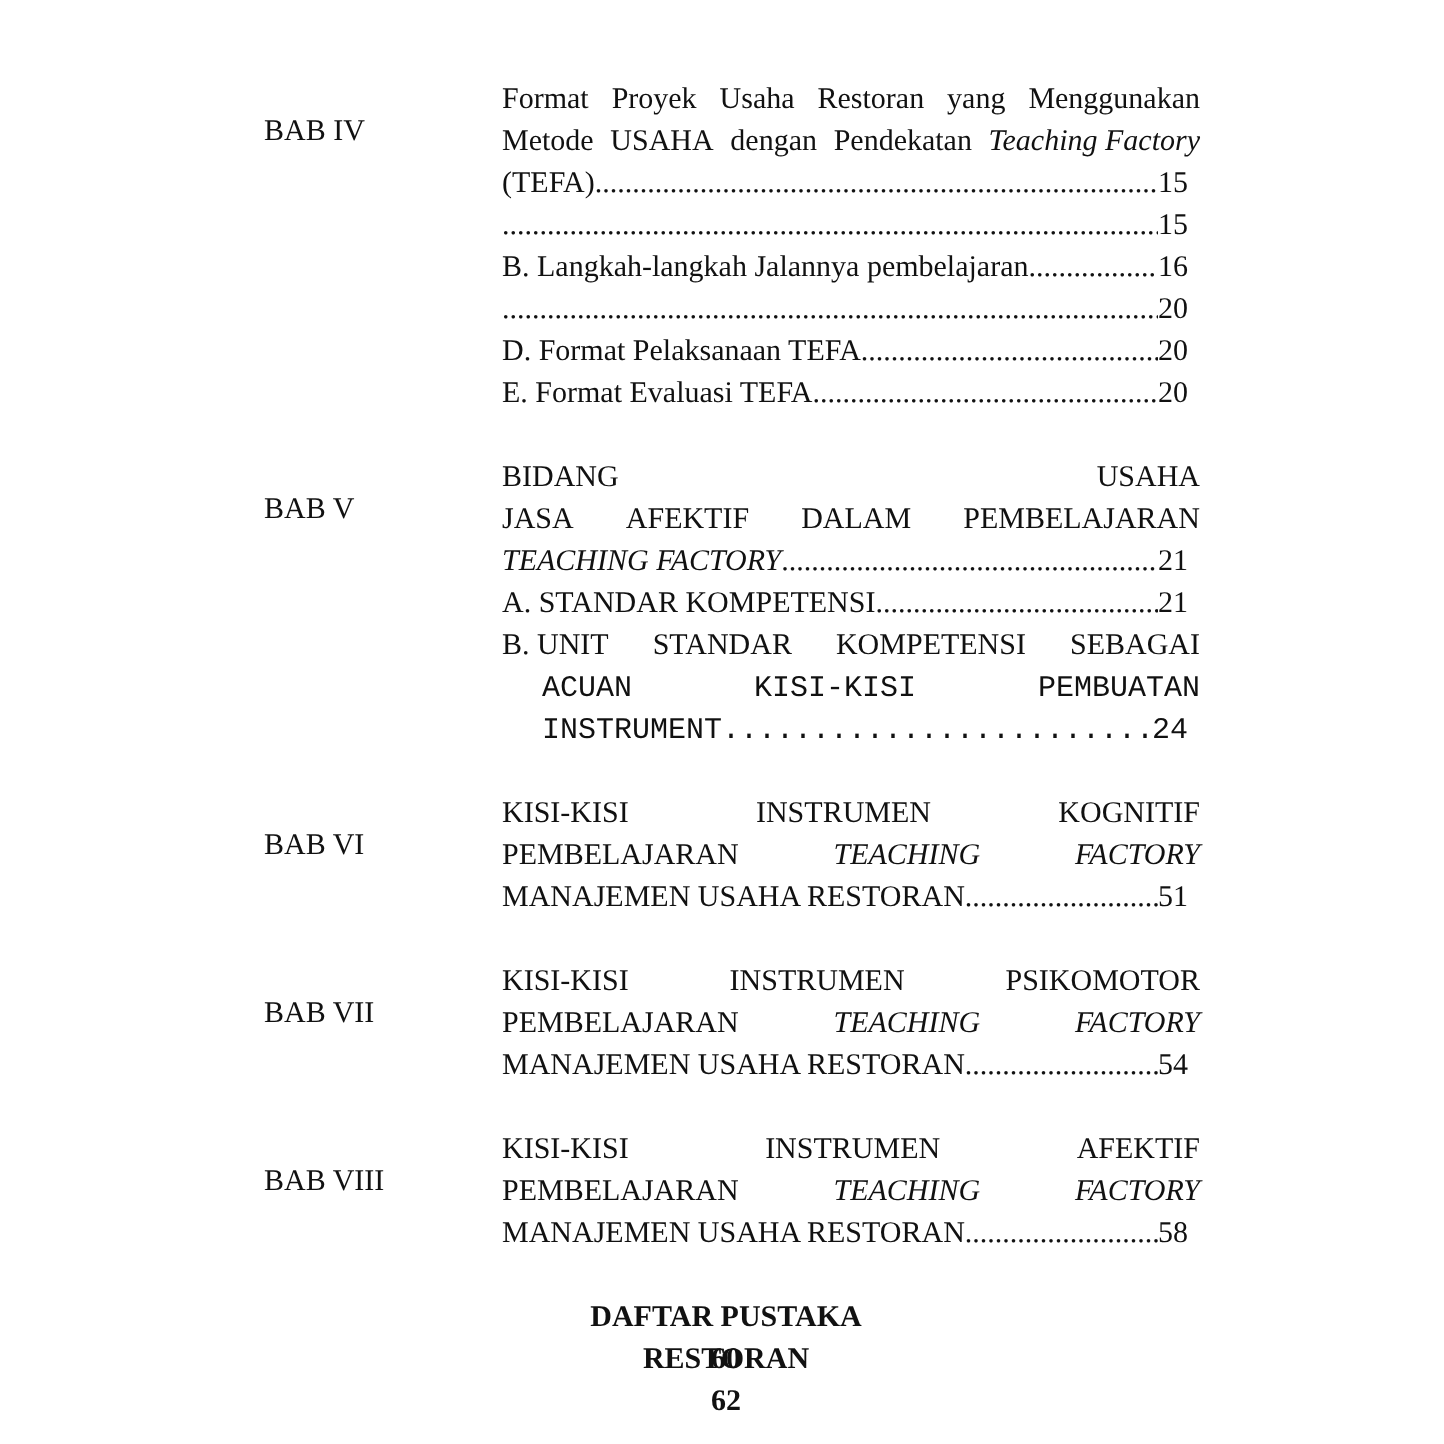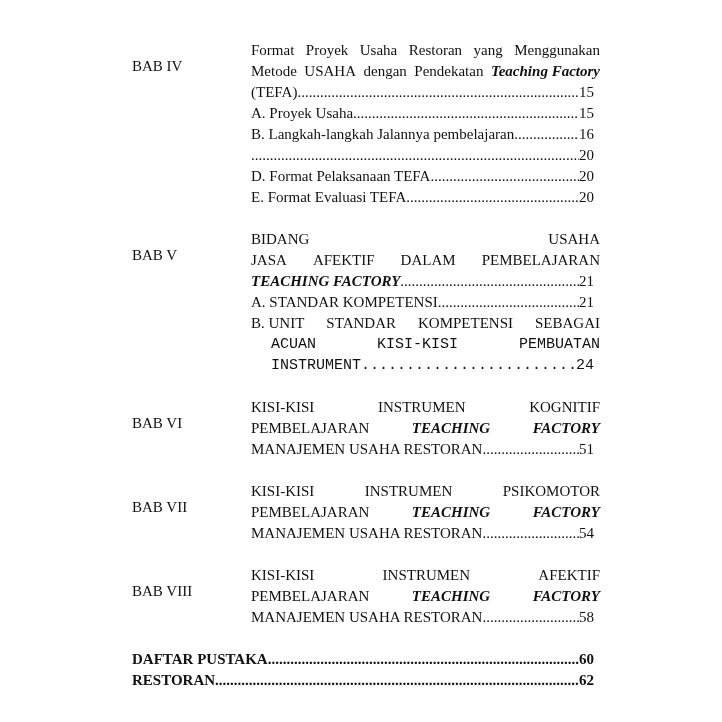--- a/index.html
+++ b/index.html
@@ -11,22 +11,22 @@
   .body { margin-left: 119px; }
   .line { height: 21px; line-height: 21px; white-space: nowrap; position: relative; }
   .just { width: 349px; display: flex; justify-content: space-between; }
   .just span { display: inline-block; }
   .entry { display: flex; align-items: center; }
   .entry .txt { white-space: nowrap; flex: 0 0 auto; }
   .entry .dots { flex: 1 1 auto; overflow: hidden; white-space: nowrap; letter-spacing: 0px; }
   .entry .dots::after { content: "......................................................................................................................................................................................"; }
   .entry .pg { flex: 0 0 auto; text-align: right; }
   .indent { padding-left: 20px; font-family: Liberation Mono, monospace; }
-  .it { font-style: italic; font-weight: bold; }
-  .bold { font-weight: bold; }
+  .it { font-style: italic; }
+  .bold { font-weight: bold; flex-direction: column; }
   .back { margin-left: 0; }
 </style>
 </head>
 <body>
 
 <div class="page">
 
   <div class="chapter">
     <div class="bab">BAB IV</div>
     <div class="body">
@@ -44,21 +44,20 @@
         <span>dengan</span>
         <span>Pendekatan</span>
         <span class="it">Teaching Factory</span>
       </div>
       <div class="line entry">
         <span class="txt">(TEFA)</span>
         <span class="dots"></span>
         <span class="pg">15</span>
       </div>
       <div class="line entry">
-        <span class="txt">A. Proyek Usaha</span>
         <span class="dots"></span>
         <span class="pg">15</span>
       </div>
       <div class="line entry">
         <span class="txt">B. Langkah-langkah Jalannya pembelajaran</span>
         <span class="dots"></span>
         <span class="pg">16</span>
       </div>
       <div class="line entry">
         <span class="dots"></span>

